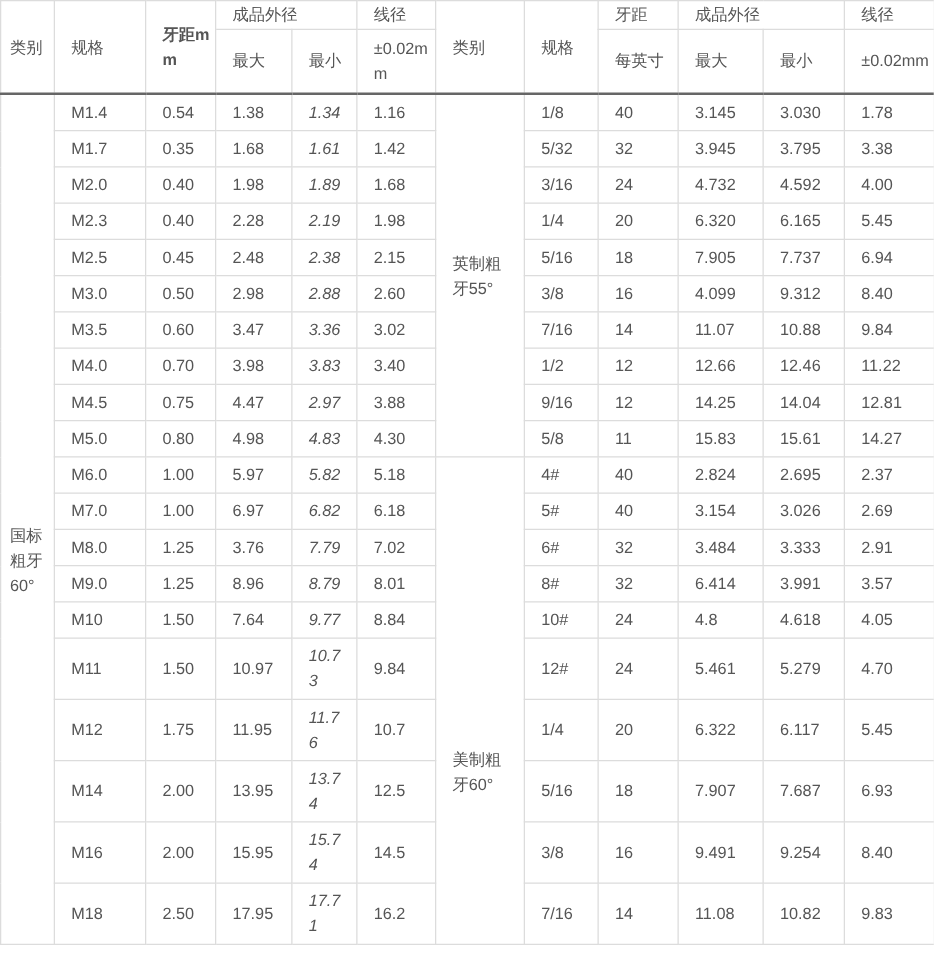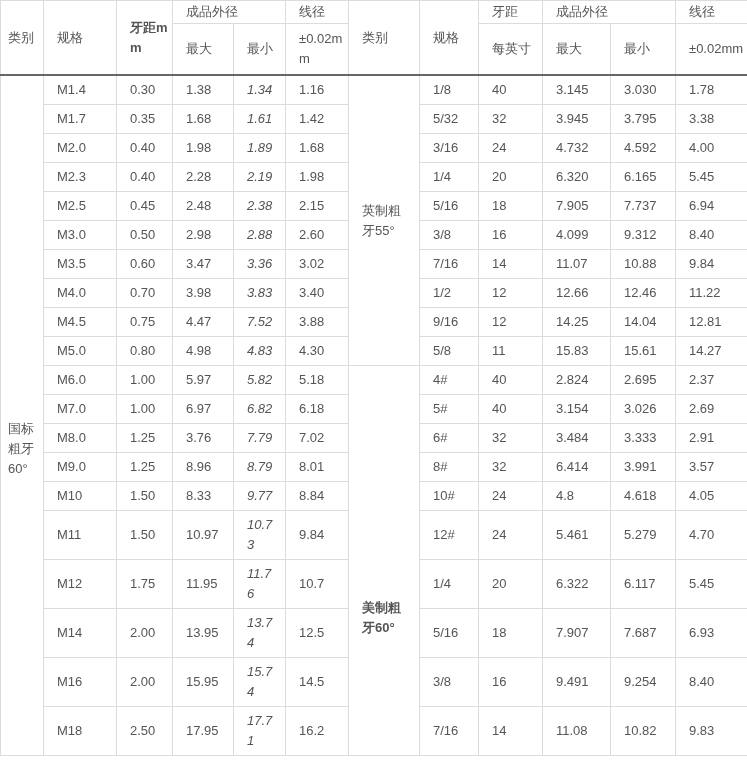--- a/index.html
+++ b/index.html
@@ -45,21 +45,21 @@
   .spec-table tbody td {
     height: 20px;
   }
   
   .spec-table .cat {
     padding-left: 7px;
     padding-right: 2px;
   }
   .spec-table .cat-gb { padding-top: 70px; }
   .spec-table .cat-uk { }
-  .spec-table .cat-us { padding-top: 118px; font-weight: bold; }
+  .spec-table .cat-us { padding-top: 118px; }
   
   .spec-table .cat-r {
     padding-left: 13px;
     padding-right: 10px;
   }
   
   .spec-table .th-pitch-left {
     word-break: break-all;
     padding-right: 4px;
     font-weight: bold;
@@ -118,21 +118,21 @@
       <th>每英寸</th>
       <th>最大</th>
       <th>最小</th>
       <th class="th-tol-right">±0.02mm</th>
     </tr>
   </thead>
   <tbody>
       <tr>
         <td class="cat cat-gb" rowspan="20">国标粗牙60°</td>
         <td class="c-l0">M1.4</td>
-        <td class="c-l1">0.30</td>
+        <td class="c-l1">0.54</td>
         <td class="c-l2">1.38</td>
         <td class="c-l3">1.34</td>
         <td class="c-l4">1.16</td>
         <td class="cat-r cat-uk" rowspan="10">英制粗牙55°</td>
         <td class="c-r0">1/8</td>
         <td class="c-r1">40</td>
         <td class="c-r2">3.145</td>
         <td class="c-r3">3.030</td>
         <td class="c-r4">1.78</td>
       </tr>
@@ -217,21 +217,21 @@
         <td class="c-r0">1/2</td>
         <td class="c-r1">12</td>
         <td class="c-r2">12.66</td>
         <td class="c-r3">12.46</td>
         <td class="c-r4">11.22</td>
       </tr>
       <tr>
         <td class="c-l0">M4.5</td>
         <td class="c-l1">0.75</td>
         <td class="c-l2">4.47</td>
-        <td class="c-l3">7.52</td>
+        <td class="c-l3">2.97</td>
         <td class="c-l4">3.88</td>
         <td class="c-r0">9/16</td>
         <td class="c-r1">12</td>
         <td class="c-r2">14.25</td>
         <td class="c-r3">14.04</td>
         <td class="c-r4">12.81</td>
       </tr>
       <tr>
         <td class="c-l0">M5.0</td>
         <td class="c-l1">0.80</td>
@@ -289,21 +289,21 @@
         <td class="c-l4">8.01</td>
         <td class="c-r0">8#</td>
         <td class="c-r1">32</td>
         <td class="c-r2">6.414</td>
         <td class="c-r3">3.991</td>
         <td class="c-r4">3.57</td>
       </tr>
       <tr>
         <td class="c-l0">M10</td>
         <td class="c-l1">1.50</td>
-        <td class="c-l2">8.33</td>
+        <td class="c-l2">7.64</td>
         <td class="c-l3">9.77</td>
         <td class="c-l4">8.84</td>
         <td class="c-r0">10#</td>
         <td class="c-r1">24</td>
         <td class="c-r2">4.8</td>
         <td class="c-r3">4.618</td>
         <td class="c-r4">4.05</td>
       </tr>
       <tr>
         <td class="c-l0">M11</td>

